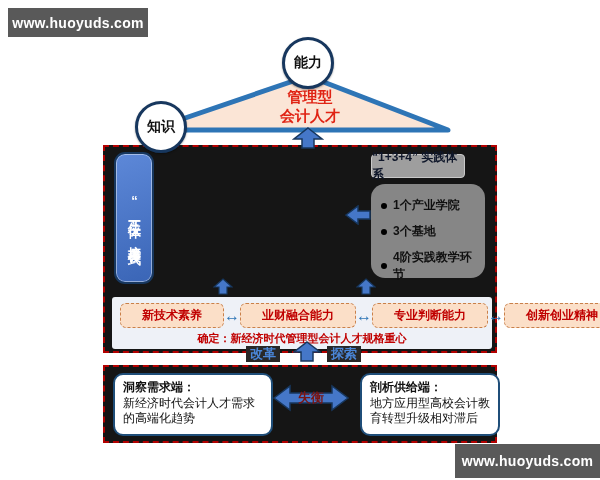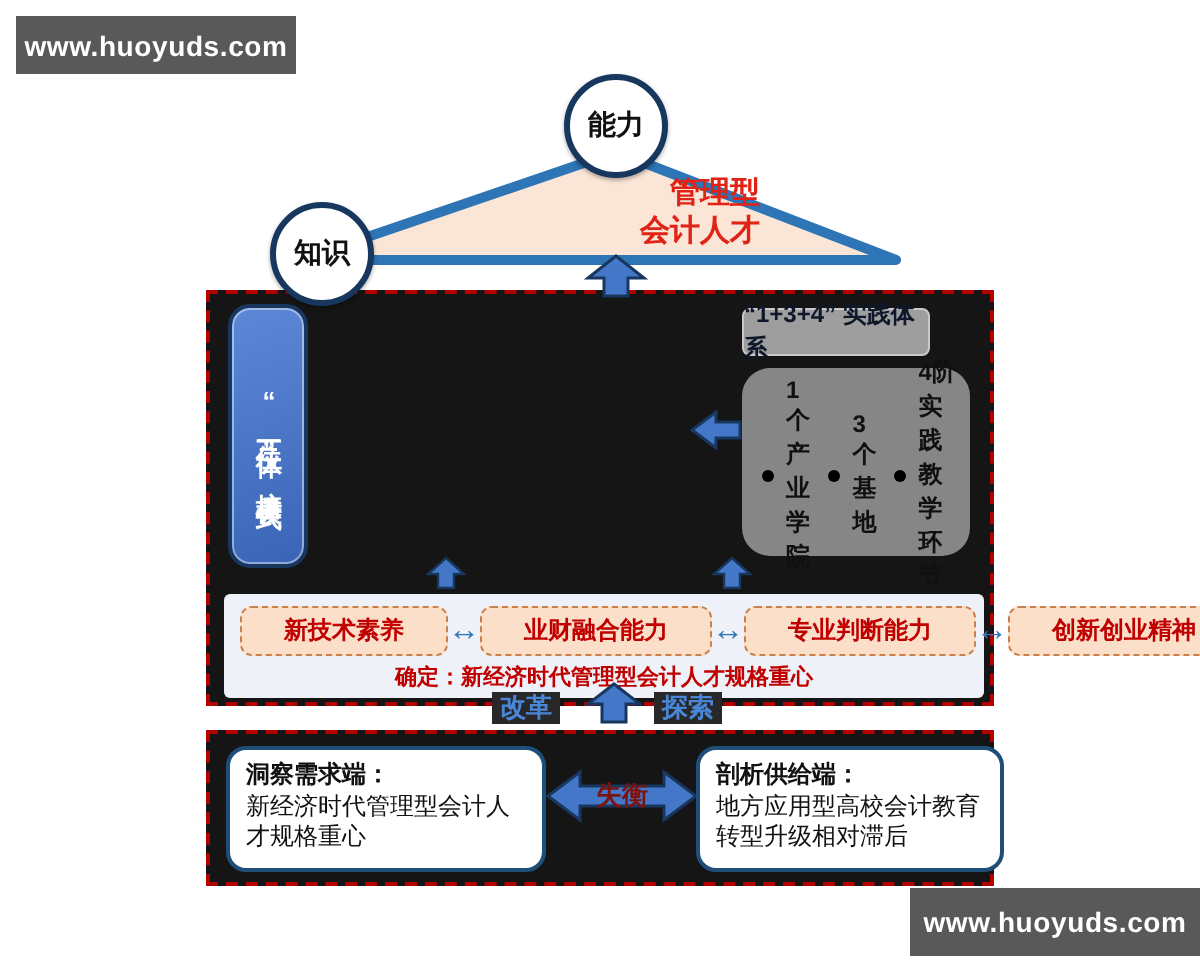--- a/index.html
+++ b/index.html
@@ -7,21 +7,21 @@
   .stage { position:relative; width:600px; height:480px; background:#ffffff; overflow:hidden; }
 
   
   .wm { position:absolute; background:#595959; color:#fff; font-weight:bold; font-size:14px;
         display:flex; align-items:center; justify-content:center; letter-spacing:.3px; }
   .wm-tl { left:8px; top:8px; width:140px; height:29px; }
   .wm-br { left:455px; top:444px; width:145px; height:34px; }
 
   
   .triangle-svg { position:absolute; left:140px; top:66px; }
-  .pyramid-title { position:absolute; left:240px; top:88px; width:140px; text-align:right;
+  .pyramid-title { position:absolute; left:240px; top:88px; width:140px; text-align:center;
                    color:#e02314; font-weight:bold; font-size:15px; line-height:1.25; }
   .circle { position:absolute; width:52px; height:52px; border-radius:50%; background:#fff;
             border:3px solid #17375e; display:flex; align-items:center; justify-content:center;
             font-weight:bold; font-size:14px; color:#111; z-index:4; box-shadow:0 1px 2px rgba(0,0,0,.35); }
   .c-ability { left:282px; top:37px; }
   .c-knowledge { left:135px; top:101px; }
   .c-quality { left:412px; top:101px; }
   .arrow-under-triangle { position:absolute; left:292px; top:127px; z-index:5; }
 
   
@@ -44,21 +44,21 @@
   .mode-2 { top:54px; height:26px; }
   .mode-3 { top:99px; height:28px; }
   .v-arrow { position:absolute; left:70px; width:20px; text-align:center; color:#000;
              font-weight:bold; font-size:15px; line-height:1; }
   .va-1 { top:34px; } .va-2 { top:81px; }
 
   .ps-title { position:absolute; left:266px; top:7px; width:94px; height:24px; background:#9e9e9e;
               border:1px solid #c9c9c9; border-radius:4px; display:flex; align-items:center;
               justify-content:center; font-weight:bold; font-size:12px; color:#0f172a; }
   .ps-box { position:absolute; left:266px; top:37px; width:114px; height:94px; background:#868686;
-            border-radius:14px; padding:13px 6px 0 10px; display:flex; gap:9px; }
+            border-radius:14px; padding:13px 6px 0 10px; display:flex; flex-direction:column; gap:9px; }
   .ps-item { display:flex; align-items:center; gap:6px; font-size:12px; font-weight:bold; color:#101010; }
   .dot { width:6px; height:6px; border-radius:50%; background:#000; flex:0 0 auto; }
 
   .left-arrow-wrap { position:absolute; left:240px; top:58px; }
   .up-arrow-a { position:absolute; left:108px; top:131px; }
   .up-arrow-b { position:absolute; left:251px; top:131px; }
 
   .strip { position:absolute; left:7px; top:150px; width:380px; height:52px; background:#eef1f7;
            border-radius:3px; }
   .strip-row { display:flex; align-items:center; justify-content:space-between; padding:6px 8px 0 8px; }
@@ -70,21 +70,21 @@
   
   .chip { position:absolute; top:346px; background:#282828; color:#4a86d8; font-weight:bold;
           font-size:13px; padding:0 4px; line-height:16px; z-index:6; }
   .chip-reform { left:246px; } .chip-explore { left:327px; }
   .arrow-transition { position:absolute; left:293px; top:341px; z-index:7; }
 
   
   .bb { position:absolute; top:6px; background:#fff; border:2.5px solid #1f4e79; border-radius:10px;
         padding:5px 8px; font-size:12px; color:#111; line-height:1.3; }
   .bb-demand { left:8px; width:160px; height:63px; }
-  .bb-supply { left:243px; width:154px; height:63px; }
+  .bb-supply { left:255px; width:140px; height:63px; }
   .bb-title { font-weight:bold; }
   .imbalance { position:absolute; left:168px; top:16px; width:76px; height:30px; }
   .imbalance .label { position:absolute; left:0; top:0; width:76px; height:30px; display:flex;
                       align-items:center; justify-content:center; color:#7a1410; font-weight:bold;
                       font-size:13px; }
 </style>
 </head>
 <body>
 
 <div class="stage">
@@ -152,21 +152,21 @@
 
   <div class="chip chip-reform">改革</div>
   <svg class="arrow-transition" width="28" height="21">
     <polygon points="14,1 27,11 20,11 20,20 8,20 8,11 1,11" fill="#4577c8" stroke="#17375e" stroke-width="1.5"></polygon>
   </svg>
   <div class="chip chip-explore">探索</div>
 
   <div class="panel panel-bottom">
     <div class="bb bb-demand">
       <div class="bb-title">洞察需求端：</div>
-      <div>新经济时代管理型会计人才规格重心</div>
+      <div>新经济时代会计人才需求的高端化趋势</div>
     </div>
 
     <div class="imbalance">
       <svg width="76" height="30">
         <polygon points="1,15 17,3 17,10 59,10 59,3 75,15 59,27 59,20 17,20 17,27" fill="#4577c8" stroke="#17375e" stroke-width="1.5"></polygon>
       </svg>
       <span class="label">失衡</span>
     </div>
 
     <div class="bb bb-supply">

